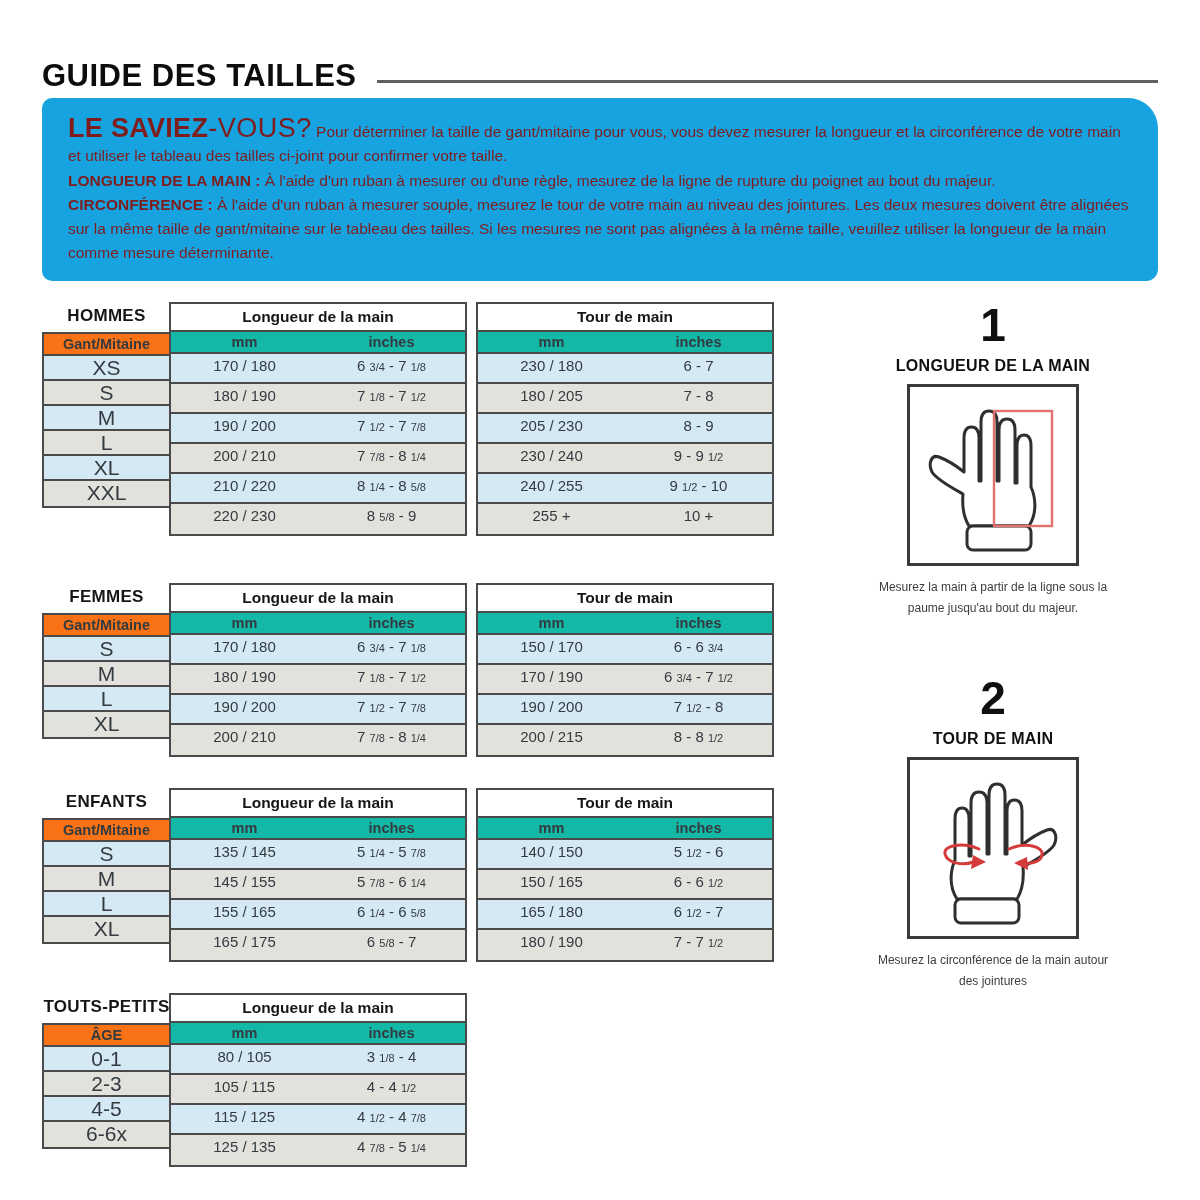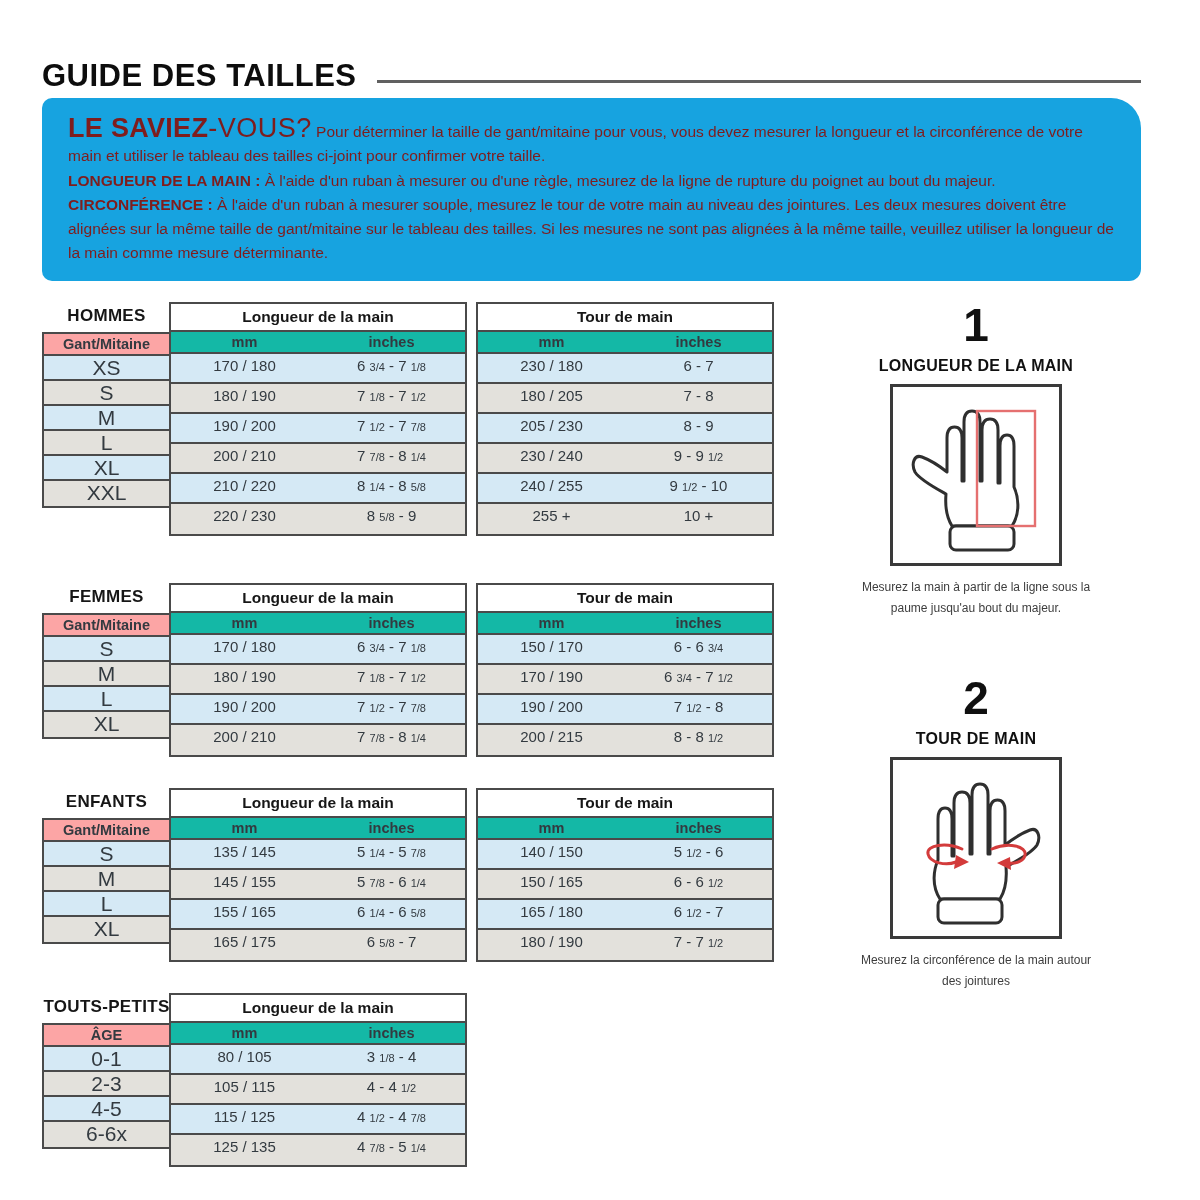--- a/index.html
+++ b/index.html
@@ -10,21 +10,21 @@
     --ink:#333a40;
     --red:#e06060;
   }
   *{box-sizing:border-box;}
   html,body{margin:0;padding:0;}
   body{
     width:1200px;height:1200px;background:#fff;
     font-family:"Liberation Sans","DejaVu Sans",sans-serif;color:#222;
     overflow:hidden;
   }
-  .page{padding:58px 59px 0 42px;}
+  .page{padding:58px 42px 0 42px;}
 
   header{display:flex;align-items:center;}
   h1{margin:0;font-size:31px;font-weight:700;letter-spacing:.5px;color:#0d0d0d;white-space:nowrap;}
   .title-rule{flex:1;border-top:3px solid #606060;margin-left:20px;margin-top:10px;}
 
   .info-box{
     background:var(--accent);color:#7f1d1d;
     border-radius:10px 30px 12px 10px;
     padding:17px 26px 16px 26px;margin-top:4px;
   }
@@ -38,21 +38,21 @@
   .tables{width:746px;}
 
   .size-table{display:flex;align-items:flex-start;margin-bottom:31px;color:var(--ink);}
   .size-table:first-child{margin-bottom:47px;}
 
   .label-col{width:129px;flex:none;}
   .tbl-title{height:30px;line-height:27px;text-align:center;font-weight:700;font-size:17px;color:#161616;letter-spacing:.3px;}
   .label-box{border:2px solid var(--border);}
   .cell{height:25px;line-height:24px;text-align:center;border-bottom:2px solid var(--border);font-size:21px;}
   .label-box .cell:last-child{border-bottom:none;}
-  .cell.head{height:22px;line-height:20px;font-weight:700;background:#fca5a5;font-size:14.5px;}
+  .cell.head{height:22px;line-height:20px;font-weight:700;background:#f97316;font-size:14.5px;}
 
   .row-blue{background:var(--row-blue);}
   .row-gray{background:var(--row-gray);}
 
   .meas-table{width:298px;flex:none;border:2px solid var(--border);margin-left:-2px;background:#fff;}
   .meas-table.second{margin-left:9px;}
   .sec-title{height:28px;line-height:26px;text-align:center;font-weight:700;font-size:15.5px;border-bottom:2px solid var(--border);color:#161616;}
   .sub-head{display:flex;height:22px;line-height:20px;border-bottom:2px solid var(--border);font-weight:700;font-size:14.5px;background:#14b8a6;}
   .sub-head span{width:50%;text-align:center;}
   .drow{display:flex;height:30px;line-height:24px;border-bottom:2px solid var(--border);font-size:15px;}

